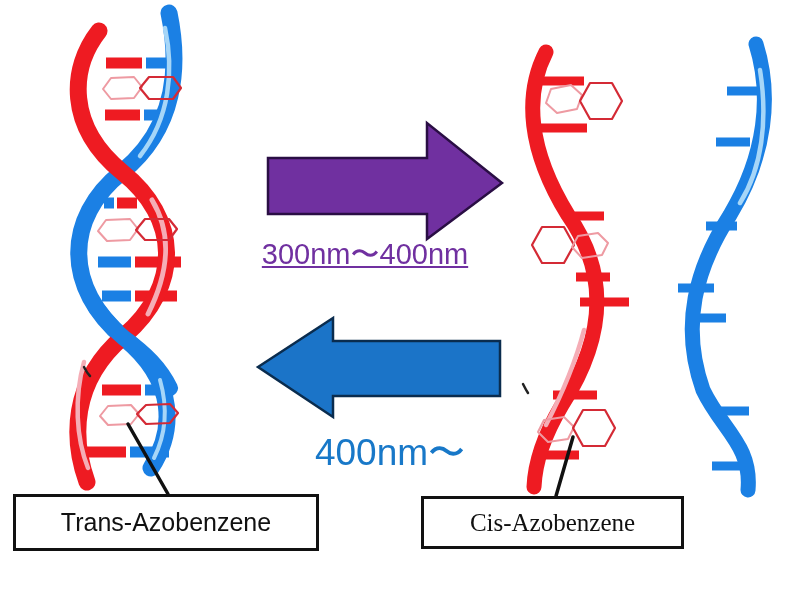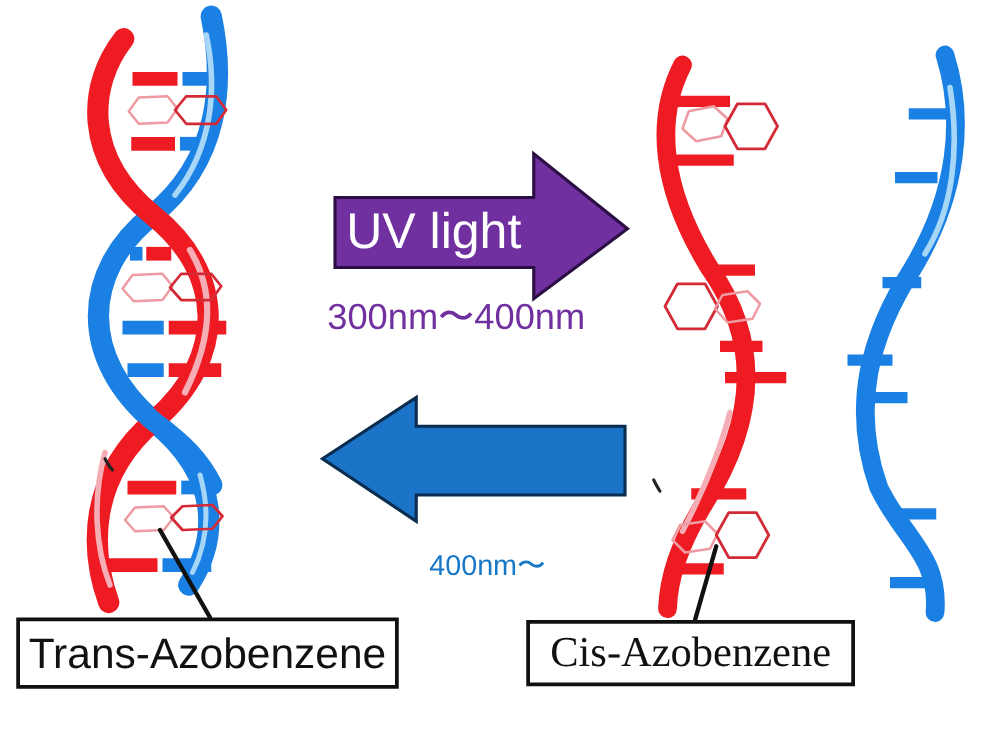--- a/index.html
+++ b/index.html
@@ -34,24 +34,24 @@
   .hex-light{stroke:var(--hexagon-light);stroke-width:2;fill:none;stroke-linejoin:round;}
   .arrow-uv{fill:var(--uv-purple);stroke:#2a0e44;stroke-width:2.5;stroke-linejoin:miter;}
   .arrow-vis{fill:var(--arrow-blue);stroke:#0a2c4e;stroke-width:2.5;stroke-linejoin:miter;}
   .pointer{stroke:var(--label-ink);stroke-width:3.5;fill:none;stroke-linecap:round;}
   .stray{stroke:#222;stroke-width:2.5;fill:none;stroke-linecap:round;}
 
   
   .ovl{position:absolute;display:flex;align-items:center;justify-content:center;
        line-height:1;white-space:nowrap;}
   .arrow-text{color:#ffffff;font-size:40px;}
-  .uv-range{color:var(--uv-purple);font-size:29px;}
-  .vis-range{color:var(--wavelength-blue);font-size:23px;}
+  .uv-range{color:var(--uv-purple);font-size:29px;text-decoration:underline;}
+  .vis-range{color:var(--wavelength-blue);font-size:37px;}
   .mol-label{border:3px solid var(--label-ink);color:var(--label-ink);
-             font-size:34px;background:transparent;}
+             font-size:25px;background:transparent;}
   #uv-label    {left:266px;top:156px;width:162px;height:58px;}
   #uv-range    {left:250px;top:236px;width:230px;height:36px;}
   #vis-label   {left:333px;top:338px;width:168px;height:60px;}
   #vis-range   {left:305px;top:434px;width:170px;height:36px;}
   #trans-box   {left:13px; top:494px;width:300px;height:51px;}
   #cis-box     {left:421px;top:496px;width:257px;height:47px;font-family:Liberation Serif, serif;}
 </style>
 </head>
 <body>
 
@@ -146,21 +146,20 @@
     <polygon class="arrow-uv" points="268,158 427,158 427,123 502,183 427,239 427,214 268,214"></polygon>
     <polygon class="arrow-vis" points="258,367 333,318 333,341 500,341 500,396 333,396 333,417"></polygon>
 
     <line class="pointer" x1="128" y1="424" x2="168" y2="494"></line>
     <line class="pointer" x1="573" y1="437" x2="556" y2="496"></line>
 
     <path class="stray" d="M 84,367 q 3,6 6,9"></path>
     <path class="stray" d="M 523,384 q 3,6 5,9"></path>
   </svg>
 
-  <div id="uv-label" class="ovl arrow-text">UV light</div>
 
   <div id="uv-range" class="ovl uv-range">300nm〜400nm</div>
 
 
   <div id="vis-range" class="ovl vis-range">400nm〜</div>
 
   <div id="trans-box" class="ovl mol-label">Trans-Azobenzene</div>
 
   <div id="cis-box" class="ovl mol-label">Cis-Azobenzene</div>
 </div>

